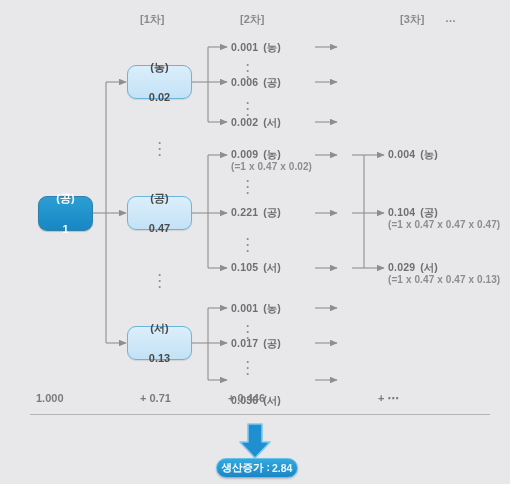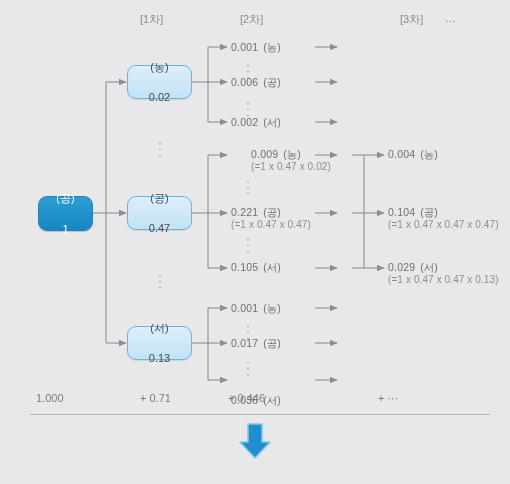--- a/index.html
+++ b/index.html
@@ -4,21 +4,21 @@
 <title>생산유발효과 전개도</title>
 <style>
   html,body{margin:0;padding:0;}
   body{
     width:510px;height:484px;
     background:#e8e8ea;
     font-family:"Liberation Sans","DejaVu Sans",sans-serif;
     color:#6a6a6a;
     overflow:hidden;
   }
-  #stage{position:relative;width:420px;height:484px;}
+  #stage{position:relative;width:420px;height:484px;font-weight:bold;}
 
   .abs{position:absolute;}
 
   
   .col-head{
     font-size:11px;color:#8a8a8a;letter-spacing:0;
     white-space:nowrap;
   }
 
   
@@ -200,32 +200,31 @@
   </div>
   <div class="vdots" style="left:243px;top:100px;">
     <span>·</span>
     <span>·</span>
     <span>·</span>
   </div>
   <div class="leaf" style="left:231px;top:116px;">
     <span class="lv-main">0.002</span><span class="lv-cat">(서)</span>
   </div>
 
-  <div class="leaf" style="left:231px;top:148px;margin-left:20px;">
+  <div class="leaf" style="left:231px;top:148px;">
     <span class="lv-main">0.009</span><span class="lv-cat">(농)</span>
     <span class="lv-expr">(=1 x 0.47 x 0.02)</span>
   </div>
   <div class="vdots" style="left:243px;top:178px;">
     <span>·</span>
     <span>·</span>
     <span>·</span>
   </div>
   <div class="leaf" style="left:231px;top:206px;">
     <span class="lv-main">0.221</span><span class="lv-cat">(공)</span>
-    <span class="lv-expr">(=1 x 0.47 x 0.47)</span>
   </div>
   <div class="vdots" style="left:243px;top:236px;">
     <span>·</span>
     <span>·</span>
     <span>·</span>
   </div>
   <div class="leaf" style="left:231px;top:261px;">
     <span class="lv-main">0.105</span><span class="lv-cat">(서)</span>
   </div>
 
@@ -261,14 +260,18 @@
     <span class="lv-expr">(=1 x 0.47 x 0.47 x 0.13)</span>
   </div>
 
   <div class="sum-item" style="left:36px;top:392px;text-align:right;">1.000</div>
   <div class="sum-item" style="left:140px;top:392px;">+ 0.71</div>
   <div class="sum-item" style="left:228px;top:392px;">+ 0.446</div>
   <div class="sum-item" style="left:378px;top:392px;">+ ⋯</div>
 
   <div class="rule" style="left:30px;top:414px;width:460px;"></div>
 
+  <div class="result" style="left:216px;top:458px;width:80px;height:18px;">
+    <span>생산증가 :</span>
+    <span class="r-val">2.84</span>
+  </div>
 
 </div>
 
 </body></html>

